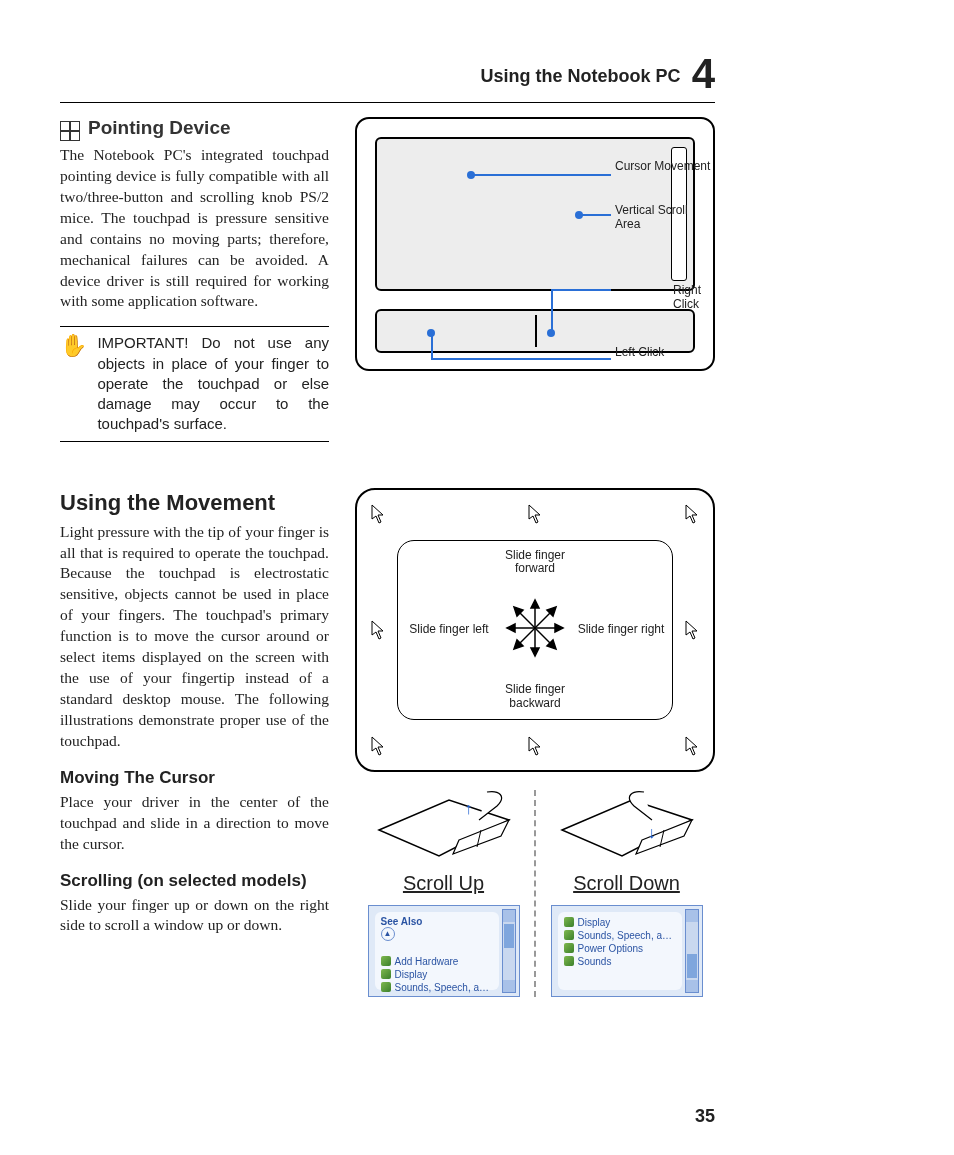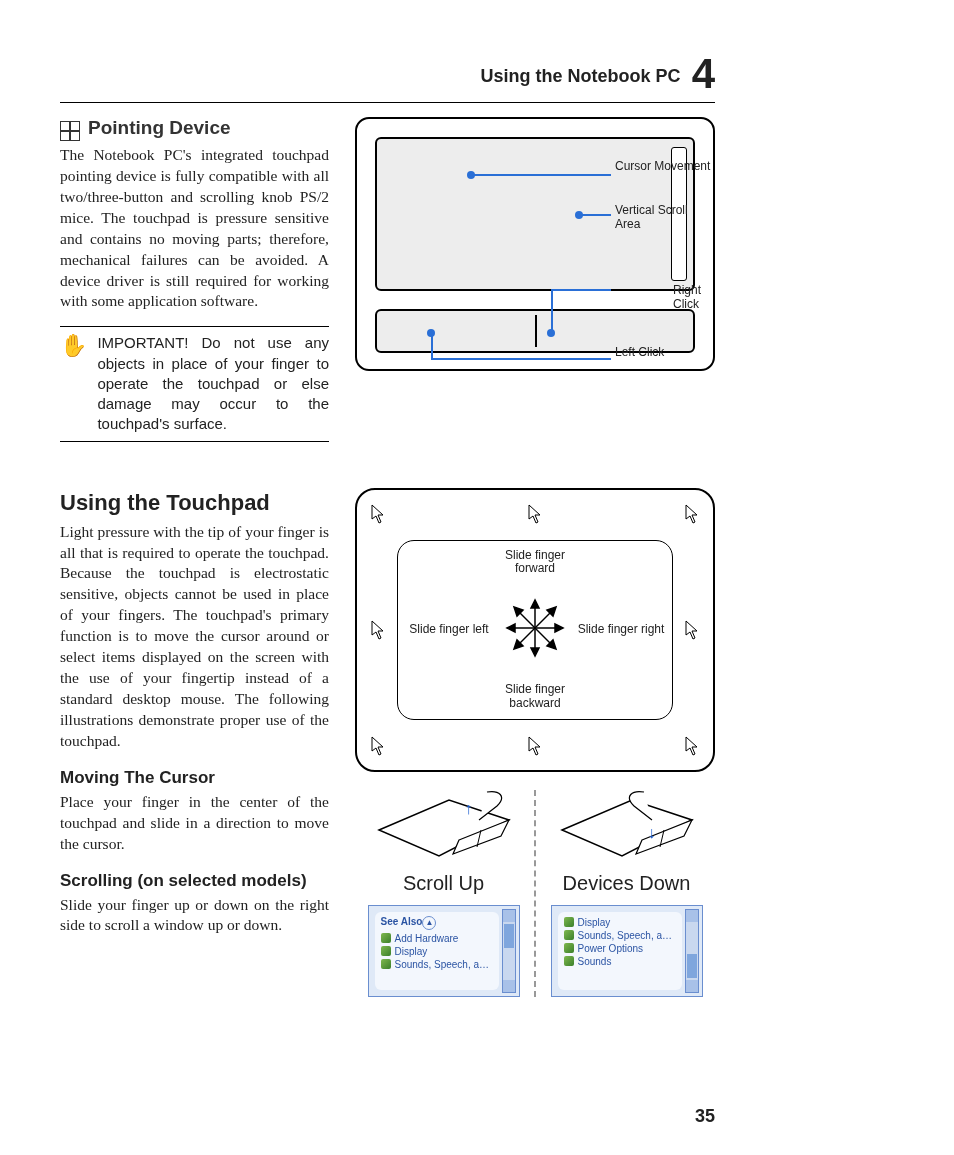--- a/index.html
+++ b/index.html
@@ -159,36 +159,37 @@
   
   .scroll-row { display:flex; margin-top:18px; position:relative; }
   .scroll-col { flex:1; text-align:center; }
   .scroll-divider {
     width:0; border-left:2px dashed #999; margin:0 2px;
   }
   .scroll-label {
     font-family: Helvetica, Arial, sans-serif;
     font-size:20px;
     margin:6px 0 10px 0;
+    text-decoration:underline;
   }
   .tp-mini { width:150px; height:76px; margin:0 auto; position:relative; }
   .tp-mini svg{ width:100%; height:100%; }
   .arrow-blue{ position:absolute; font-size:16px; color:#1d5fd0; font-weight:700;}
 
   .xp-panel {
     width:150px; height:90px; margin:0 auto;
     border:1px solid #6a8ecf; background:#dfe9f7;
     font-family:Tahoma, Arial, sans-serif; font-size:10px;
     position:relative; text-align:left;
   }
   .xp-panel .inner{
     position:absolute; left:6px; right:20px; top:6px; bottom:6px;
     background:#f3f7fd; border-radius:6px; padding:4px 6px;
   }
-  .xp-panel .hdr{ color:#2b54a3; font-weight:700; margin-bottom:2px; display:flex; justify-content:flex-start;}
+  .xp-panel .hdr{ color:#2b54a3; font-weight:700; margin-bottom:14px; display:flex; justify-content:space-between;flex-direction:column;}
   .xp-panel .itm{ color:#2b54a3; padding:1px 0 1px 14px; position:relative; white-space:nowrap; overflow:hidden; text-overflow:ellipsis;}
   .xp-panel .itm::before{
     content:""; position:absolute; left:0; top:1px; width:10px; height:10px;
     background:linear-gradient(135deg,#7fb84f,#3a7f2a); border-radius:2px;
   }
   .xp-scroll{
     position:absolute; right:3px; top:3px; bottom:3px; width:12px;
     background:#c9d8ef; border:1px solid #6a8ecf;
   }
   .xp-scroll .btn{ position:absolute; left:0; right:0; height:12px; background:#a8c1e8;}
@@ -250,25 +251,25 @@
         <span class="callout-dot" style="left:70px; top:210px;"></span>
         <span class="callout-line" style="left:74px; top:213px; width:2px; height:26px;"></span>
         <span class="callout-line" style="left:74px; top:239px; width:180px; height:2px;"></span>
         <span class="callout-text" style="left:258px; top:214px;margin-top:12px;">Left Click</span>
       </div>
     </div>
   </div>
 
   <div class="cols" style="margin-top:26px;">
     <div class="left">
-      <h2 class="sec">Using the Touchpad</h2>
+      <h2 class="sec">Using the Movement</h2>
       <p class="body">Light pressure with the tip of your finger is all that is required to operate the touchpad. Because the touchpad is electrostatic sensitive, objects cannot be used in place of your fingers. The touchpad's primary function is to move the cursor around or select items displayed on the screen with the use of your fingertip instead of a standard desktop mouse. The following illustrations demonstrate proper use of the touchpad.</p>
 
       <h3 class="sub">Moving The Cursor</h3>
-      <p class="body">Place your finger in the center of the touchpad and slide in a direction to move the cursor.</p>
+      <p class="body">Place your driver in the center of the touchpad and slide in a direction to move the cursor.</p>
 
       <h3 class="sub">Scrolling (on selected models)</h3>
       <p class="body">Slide your finger up or down on the right side to scroll a window up or down.</p>
     </div>
 
     <div class="right">
 
       <div class="dir-box">
         <div class="dir-inner">
           <div class="star">
@@ -360,21 +361,21 @@
         <div class="scroll-col">
           <div class="tp-mini">
             <svg viewBox="0 0 150 76">
               <polygon points="10,40 80,10 140,30 70,66" fill="#fff" stroke="#000" stroke-width="1.5"></polygon>
               <polygon points="90,50 140,30 132,46 84,64" fill="#fff" stroke="#000" stroke-width="1.2"></polygon>
               <line x1="108" y1="57" x2="112" y2="40" stroke="#000"></line>
               <path d="M92 2 C80 0 72 6 82 16 L100 30" fill="#fff" stroke="#000" stroke-width="1.2"></path>
             </svg>
             <span class="arrow-blue" style="left:96px; top:34px;">↓</span>
           </div>
-          <div class="scroll-label">Devices Down</div>
+          <div class="scroll-label">Scroll Down</div>
           <div class="xp-panel">
             <div class="inner">
               <div class="itm">Display</div>
               <div class="itm">Sounds, Speech, and Audio Devices</div>
               <div class="itm">Power Options</div>
               <div class="itm">Sounds</div>
             </div>
             <div class="xp-scroll">
               <div class="btn top"></div>
               <div class="thumb" style="bottom:14px;"></div>

